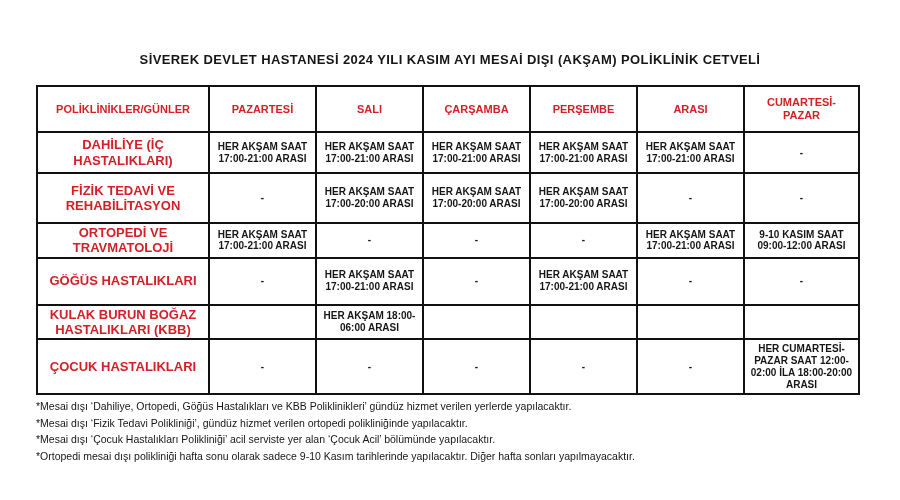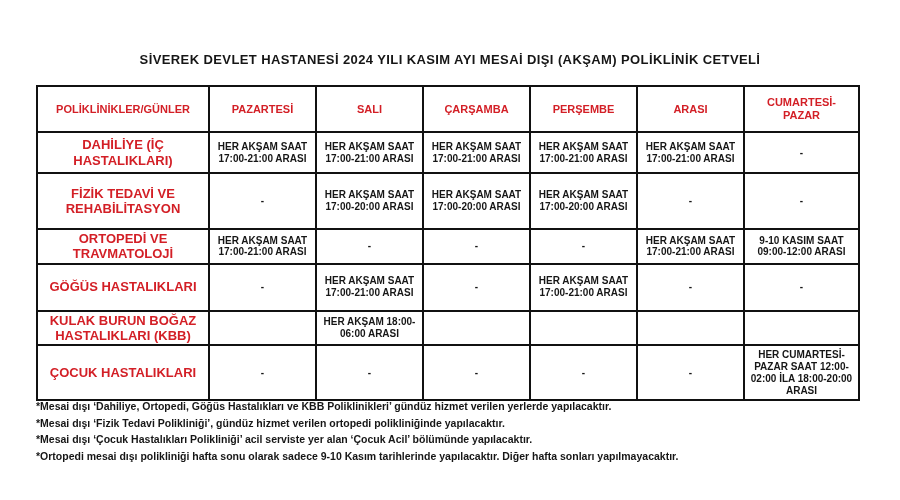--- a/index.html
+++ b/index.html
@@ -57,21 +57,21 @@
     font-weight:bold;
   }
   .footnotes{
     position:absolute;
     left:36px;top:400px;
     width:840px;
   }
   .footnotes p{
     margin:0 0 3px 0;
     font-size:10.5px;
-    font-weight:bold;
+    font-weight:normal;
     color:var(--text-black);
     line-height:1.3;
   }
 </style>
 </head>
 <body>
 
 <h1 class="title">SİVEREK DEVLET HASTANESİ 2024 YILI KASIM AYI MESAİ DIŞI (AKŞAM) POLİKLİNİK CETVELİ</h1>
 
 <table class="schedule">
@@ -98,21 +98,21 @@
   <tbody>
     <tr style="height:41px">
       <td class="clinic">DAHİLİYE (İÇ HASTALIKLARI)</td>
       <td>HER AKŞAM SAAT 17:00-21:00 ARASI</td>
       <td>HER AKŞAM SAAT 17:00-21:00 ARASI</td>
       <td>HER AKŞAM SAAT 17:00-21:00 ARASI</td>
       <td>HER AKŞAM SAAT 17:00-21:00 ARASI</td>
       <td>HER AKŞAM SAAT 17:00-21:00 ARASI</td>
       <td>-</td>
     </tr>
-    <tr style="height:56px">
+    <tr style="height:50px">
       <td class="clinic">FİZİK TEDAVİ VE REHABİLİTASYON</td>
       <td>-</td>
       <td>HER AKŞAM SAAT 17:00-20:00 ARASI</td>
       <td>HER AKŞAM SAAT 17:00-20:00 ARASI</td>
       <td>HER AKŞAM SAAT 17:00-20:00 ARASI</td>
       <td>-</td>
       <td>-</td>
     </tr>
     <tr style="height:32px">
       <td class="clinic">ORTOPEDİ VE TRAVMATOLOJİ</td>

